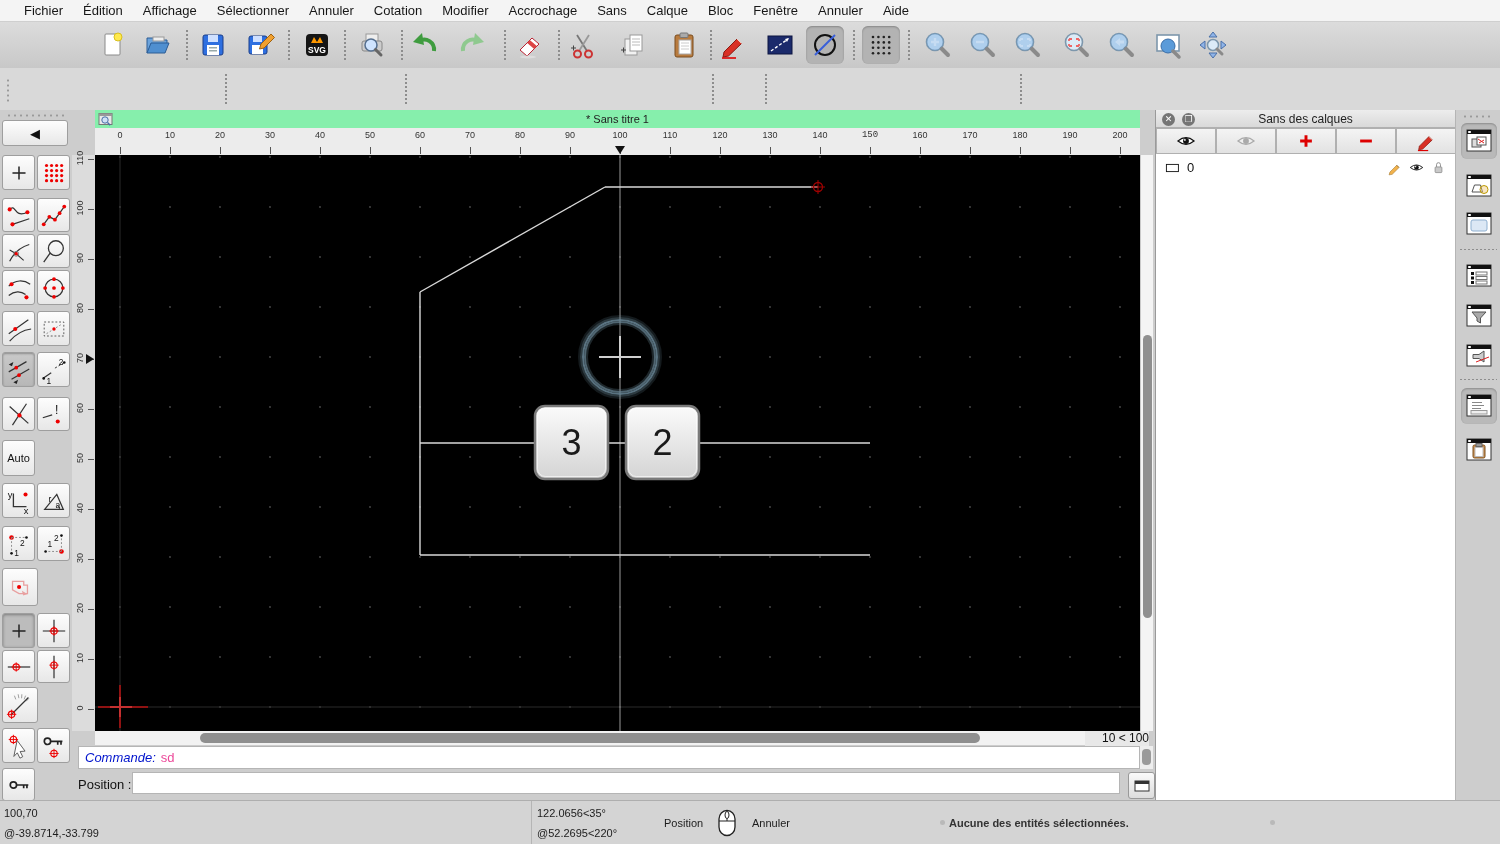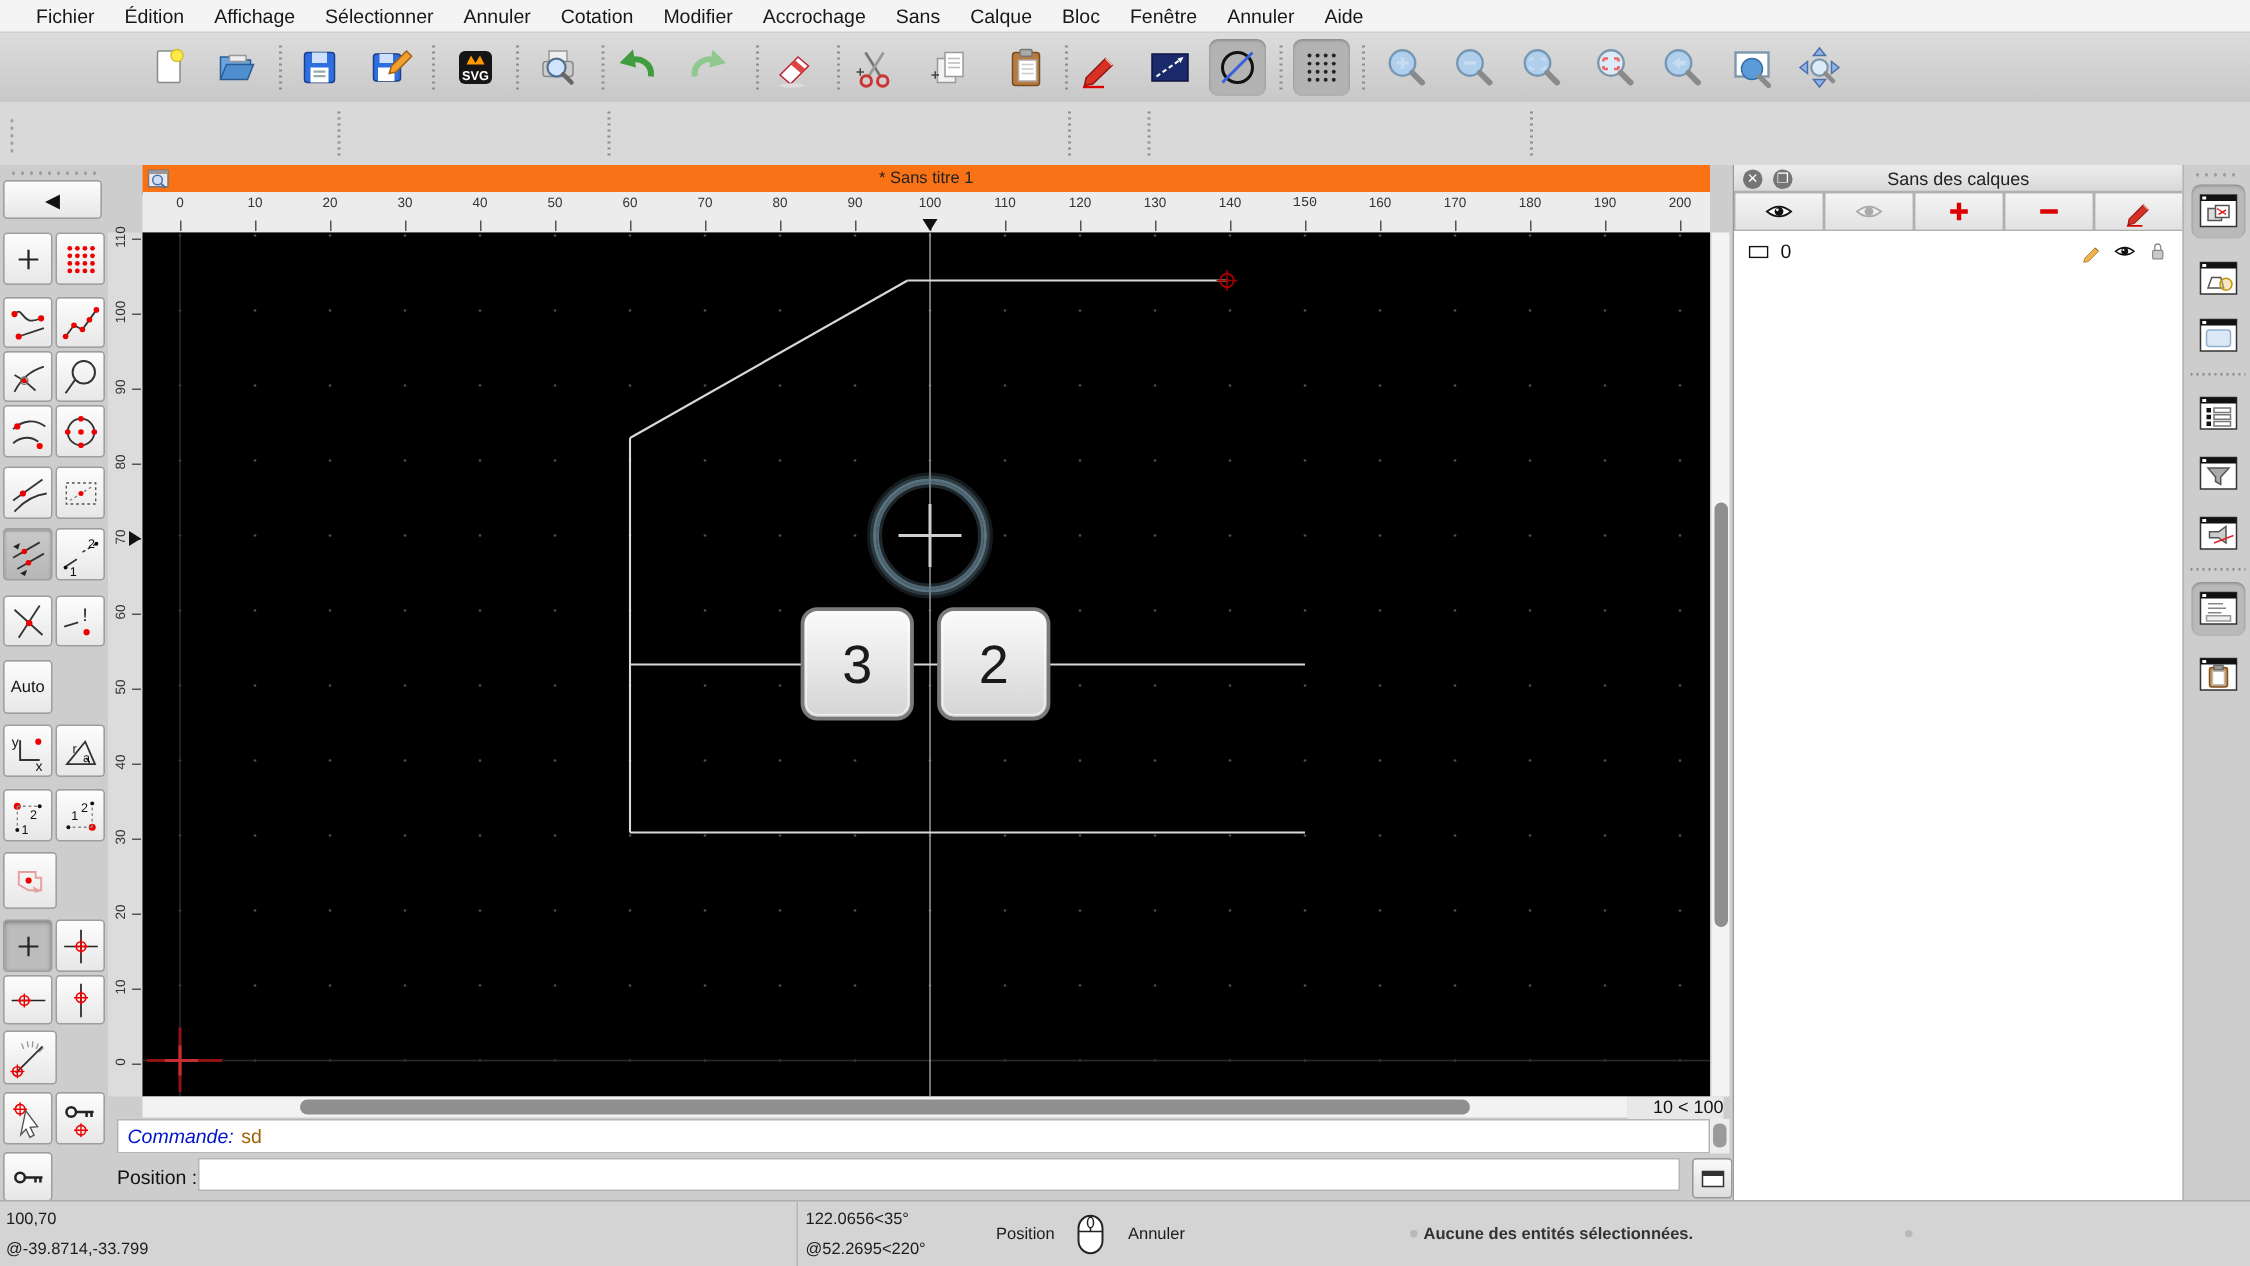--- a/index.html
+++ b/index.html
@@ -42,21 +42,21 @@
   
   #palette{left:0;top:0;width:72px;height:690px;background:#cdcdcd;}
   .pal-btn{position:absolute;background:linear-gradient(#fdfdfd,#e7e7e7);border:1px solid #9e9e9e;
            border-radius:3px;box-sizing:border-box;display:flex;align-items:center;justify-content:center;
            font-size:11px;color:#111;}
   .pal-btn.sel{background:linear-gradient(#c9c9c9,#b7b7b7);box-shadow:inset 0 1px 2px rgba(0,0,0,.3);}
   .pal-btn.pressed{background:#bcbcbc;box-shadow:inset 0 1px 3px rgba(0,0,0,.35);}
   .dots-handle{position:absolute;height:5px;background-image:radial-gradient(circle,#9a9a9a 1px,transparent 1.2px);
                background-size:6px 5px;}
   
-  #tabbar{left:95px;top:0px;width:1045px;height:18px;background:#f97316;border-bottom:2px solid #701a75;}
+  #tabbar{left:95px;top:0px;width:1045px;height:18px;background:#86efac;border-bottom:2px solid #701a75;}
   #tab-title{position:absolute;width:100%;text-align:center;font-size:11px;color:#222;top:3px;}
   #tab-icon{position:absolute;left:3px;top:2px;}
   #hruler{left:95px;top:18px;width:1045px;height:27px;background:#ececec;border-bottom:1px solid #9a9a9a;}
   .hr-num{position:absolute;top:2px;font-size:9px;color:#333;transform:translateX(-50%);}
   .hr-tick{position:absolute;bottom:1px;width:1px;height:7px;background:#555;}
   #vruler{left:72px;top:45px;width:23px;height:576px;background:#dcdcdc;}
   .vr-num{position:absolute;left:-6px;width:28px;text-align:center;font-size:9px;color:#333;
           transform:rotate(-90deg);}
   .vr-tick{position:absolute;right:1px;width:6px;height:1px;background:#555;}
   #hmarker{position:absolute;top:36px;width:0;height:0;border-left:5px solid transparent;
@@ -67,21 +67,21 @@
   
   #vscroll{left:1140px;top:45px;width:13px;height:576px;background:#f4f4f4;border-left:1px solid #c9c9c9;box-sizing:border-box;}
   #vscroll-thumb{position:absolute;left:2px;width:9px;border-radius:4.5px;background:#8f8f8f;}
   #hscroll{left:95px;top:621px;width:990px;height:14px;background:#f2f2f2;}
   #hscroll-thumb{position:absolute;top:2px;height:10px;border-radius:5px;background:#8f8f8f;}
   #zoom-label{left:1085px;top:621px;width:64px;height:16px;font-size:12px;color:#111;text-align:right;background:#e8e8e8;}
   
   #cmd-field{left:78px;top:636px;width:1062px;height:23px;background:#fff;border:1px solid #b5b5b5;box-sizing:border-box;
              font-size:13px;display:flex;align-items:center;padding-left:6px;}
   #cmd-label{color:#0013cc;font-style:italic;}
-  #cmd-value{color:#a16207;margin-left:5px;}
+  #cmd-value{color:#ec4899;margin-left:5px;}
   #cmd-scroll{left:1140px;top:636px;width:13px;height:23px;background:#ededed;}
   #cmd-scroll-thumb{position:absolute;left:2px;top:3px;width:9px;height:16px;border-radius:4px;background:#9a9a9a;}
   #pos-label{left:78px;top:667px;font-size:13px;color:#111;}
   #pos-input{left:132px;top:662px;width:988px;height:22px;border:1px solid #b5b5b5;background:#fff;box-sizing:border-box;
              font-family:"Liberation Sans",sans-serif;font-size:13px;padding:0 4px;}
   #pos-winbtn{left:1128px;top:662px;width:25px;height:25px;background:linear-gradient(#fafafa,#ddd);
               border:1px solid #999;border-radius:3px;display:flex;align-items:center;justify-content:center;}
   
   #layers-panel{left:1155px;top:0px;width:300px;height:690px;background:#fff;border-left:1px solid #9a9a9a;box-sizing:border-box;}
   #panel-titlebar{position:absolute;left:0;top:0;width:100%;height:18px;

